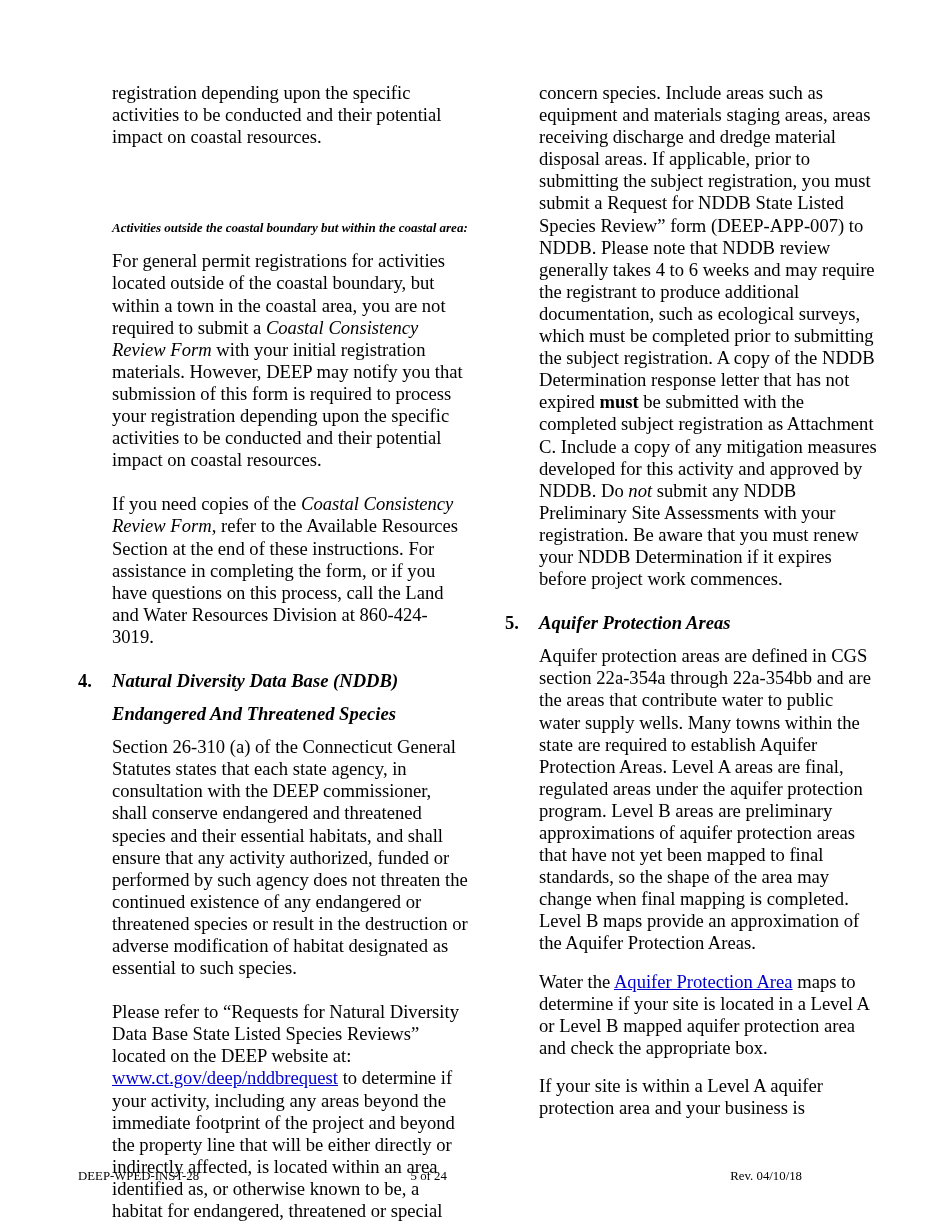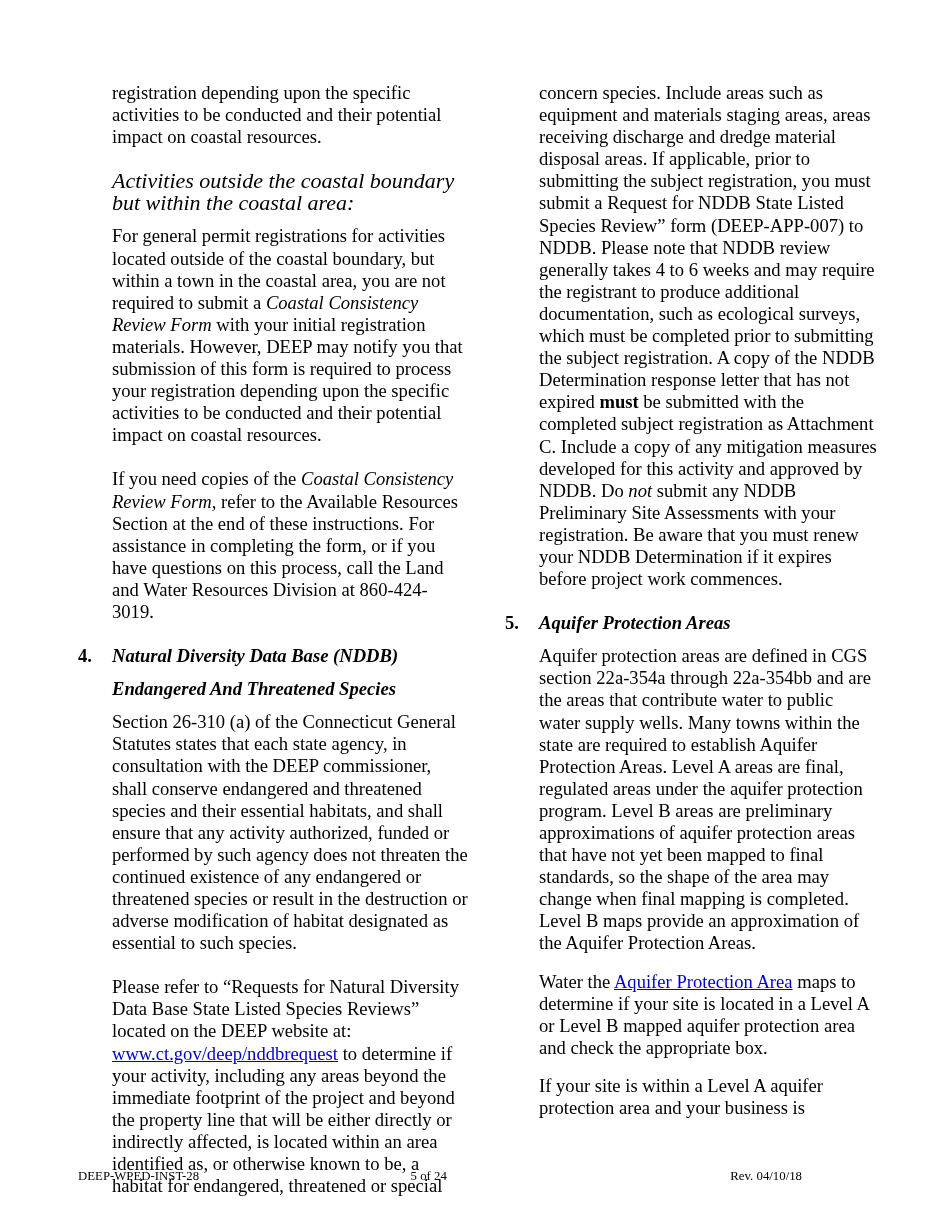--- a/index.html
+++ b/index.html
@@ -40,25 +40,26 @@
     line-height: 22.1px;
     text-align: left;
     padding-left: 34px;
   }
 
   .spacer-para { height: 22px; }
   .spacer-small { height: 11px; }
   .spacer-med { height: 16px; }
 
   .subhead {
-    font-size: 22px;
+    font-size: 13px;
     line-height: 22.1px;
-    font-weight: normal;
+    font-weight: bold;
     font-style: italic;
     padding-left: 34px;
+    margin-top: 47px;
   }
 
   .numbered {
     position: relative;
     padding-left: 34px;
     font-size: 18.6px;
     line-height: 22.1px;
   }
   .numbered .num {
     position: absolute;

